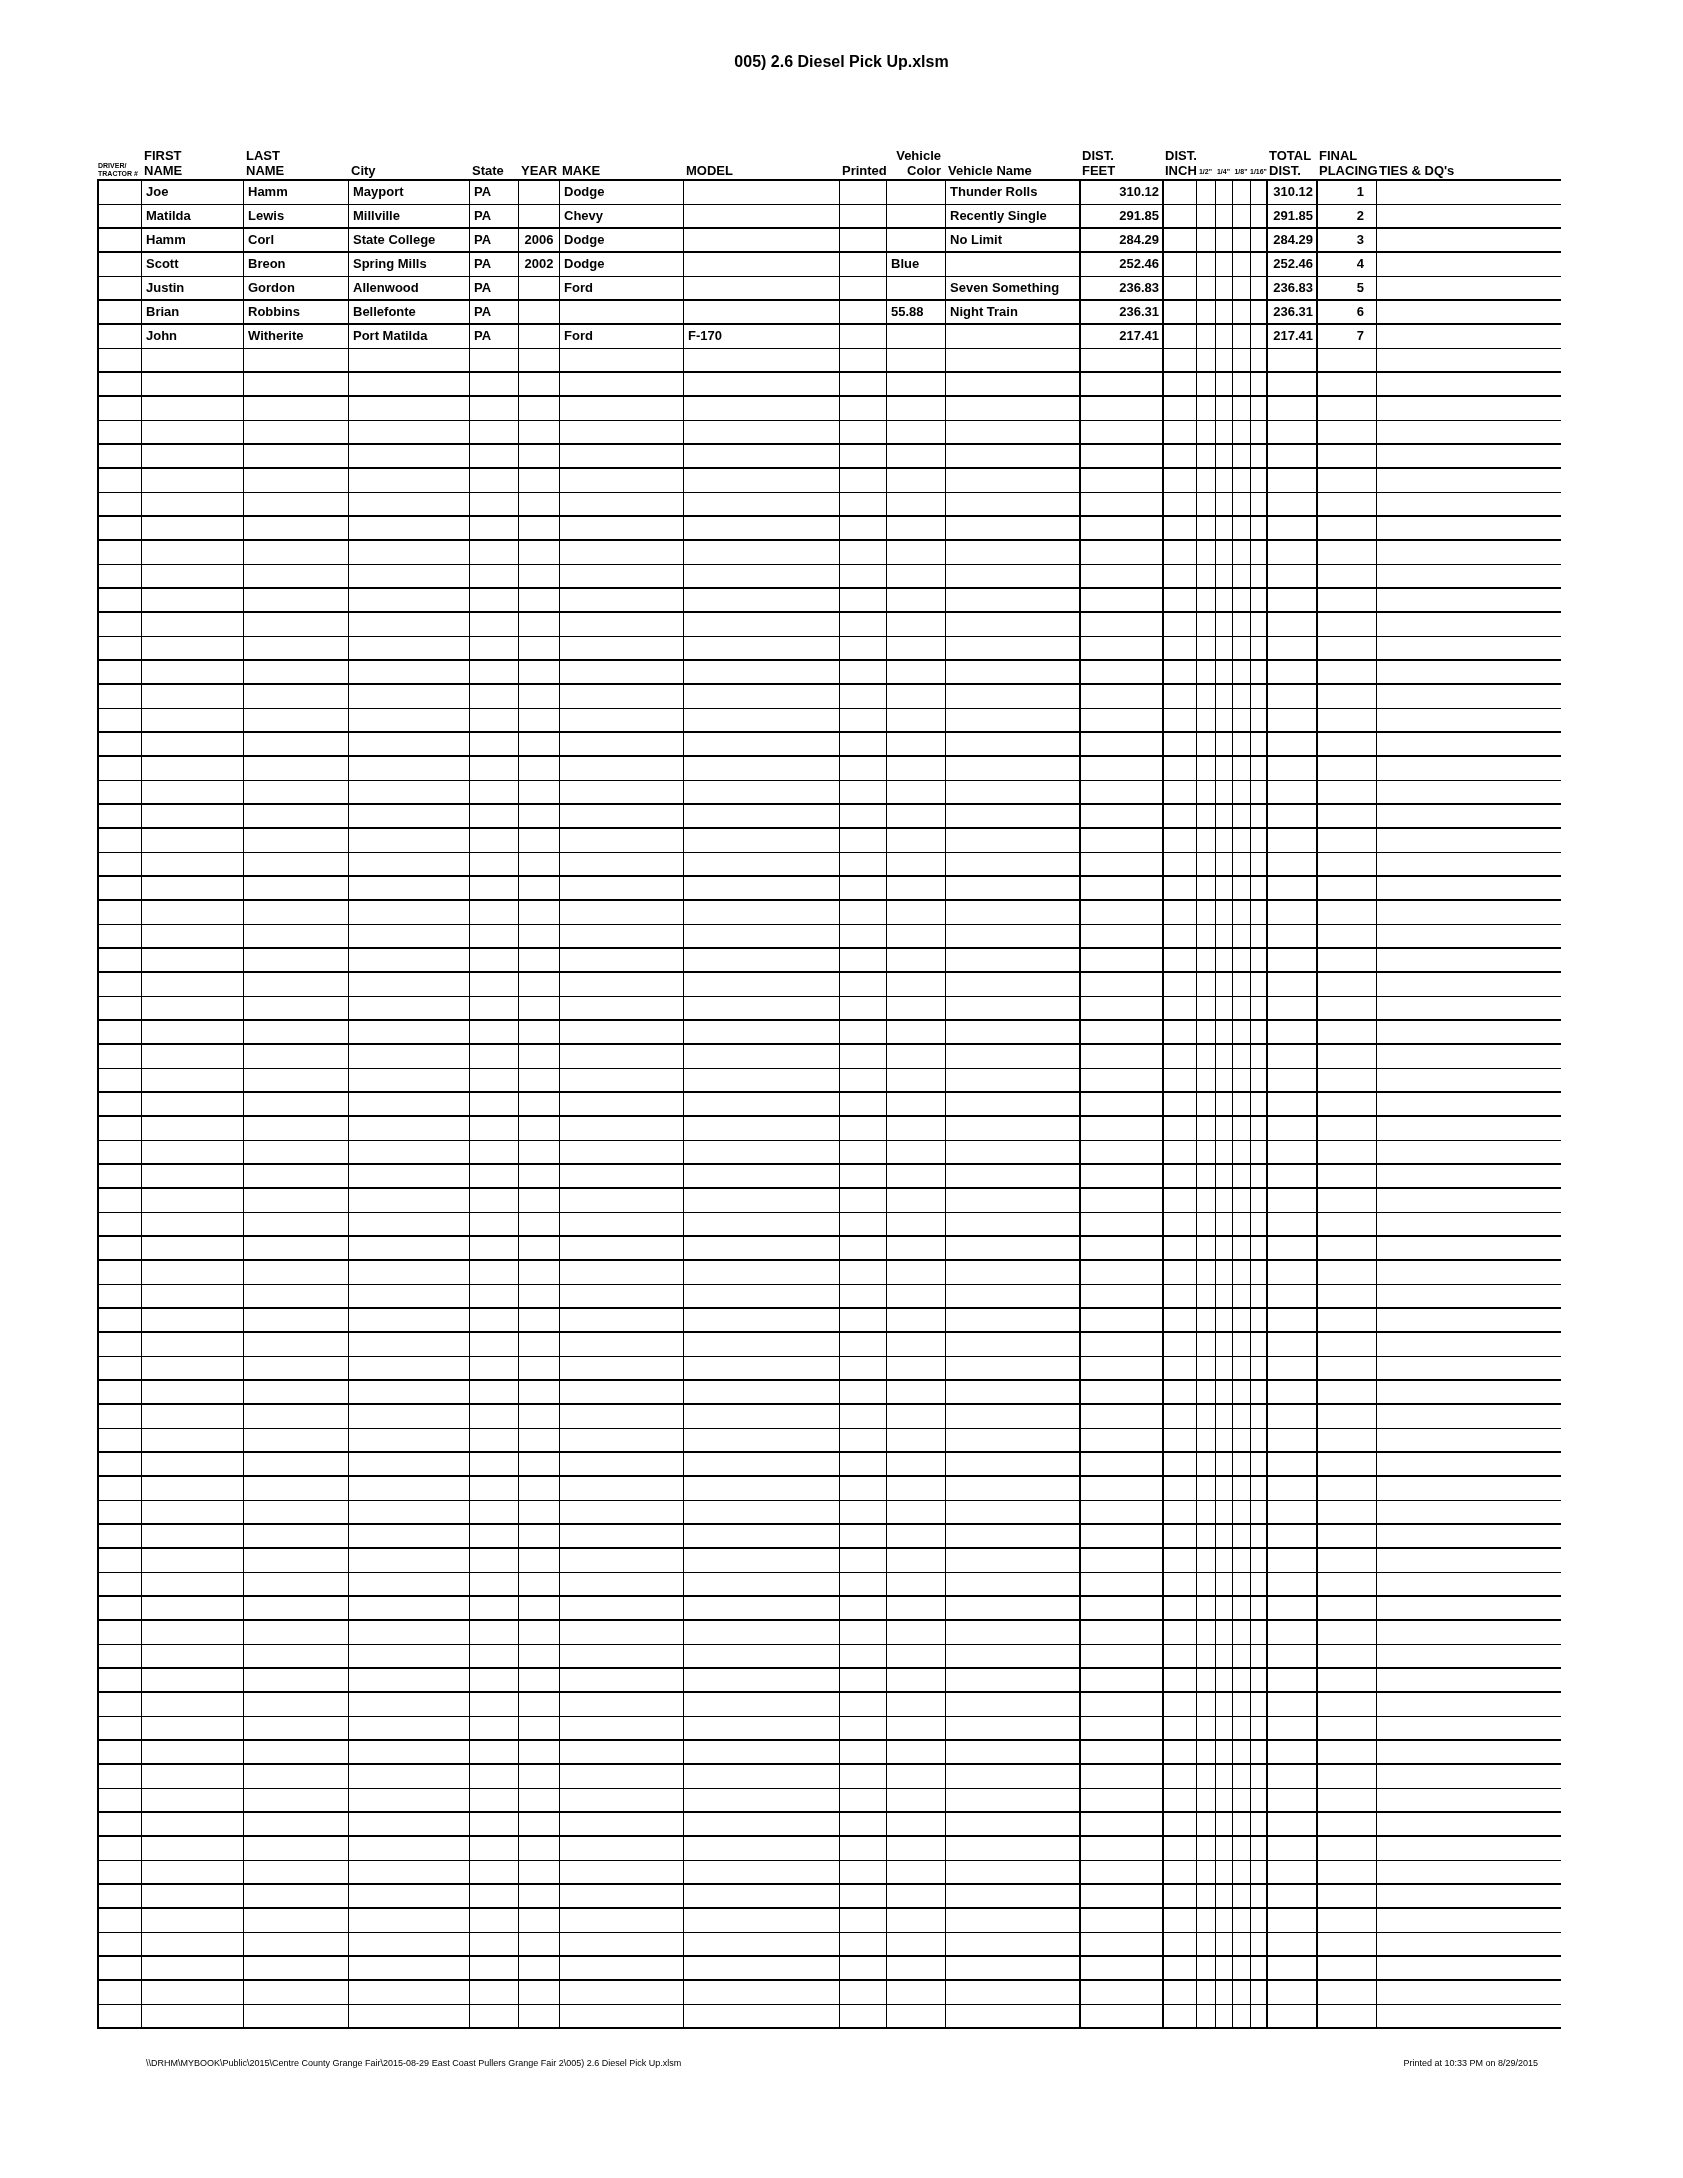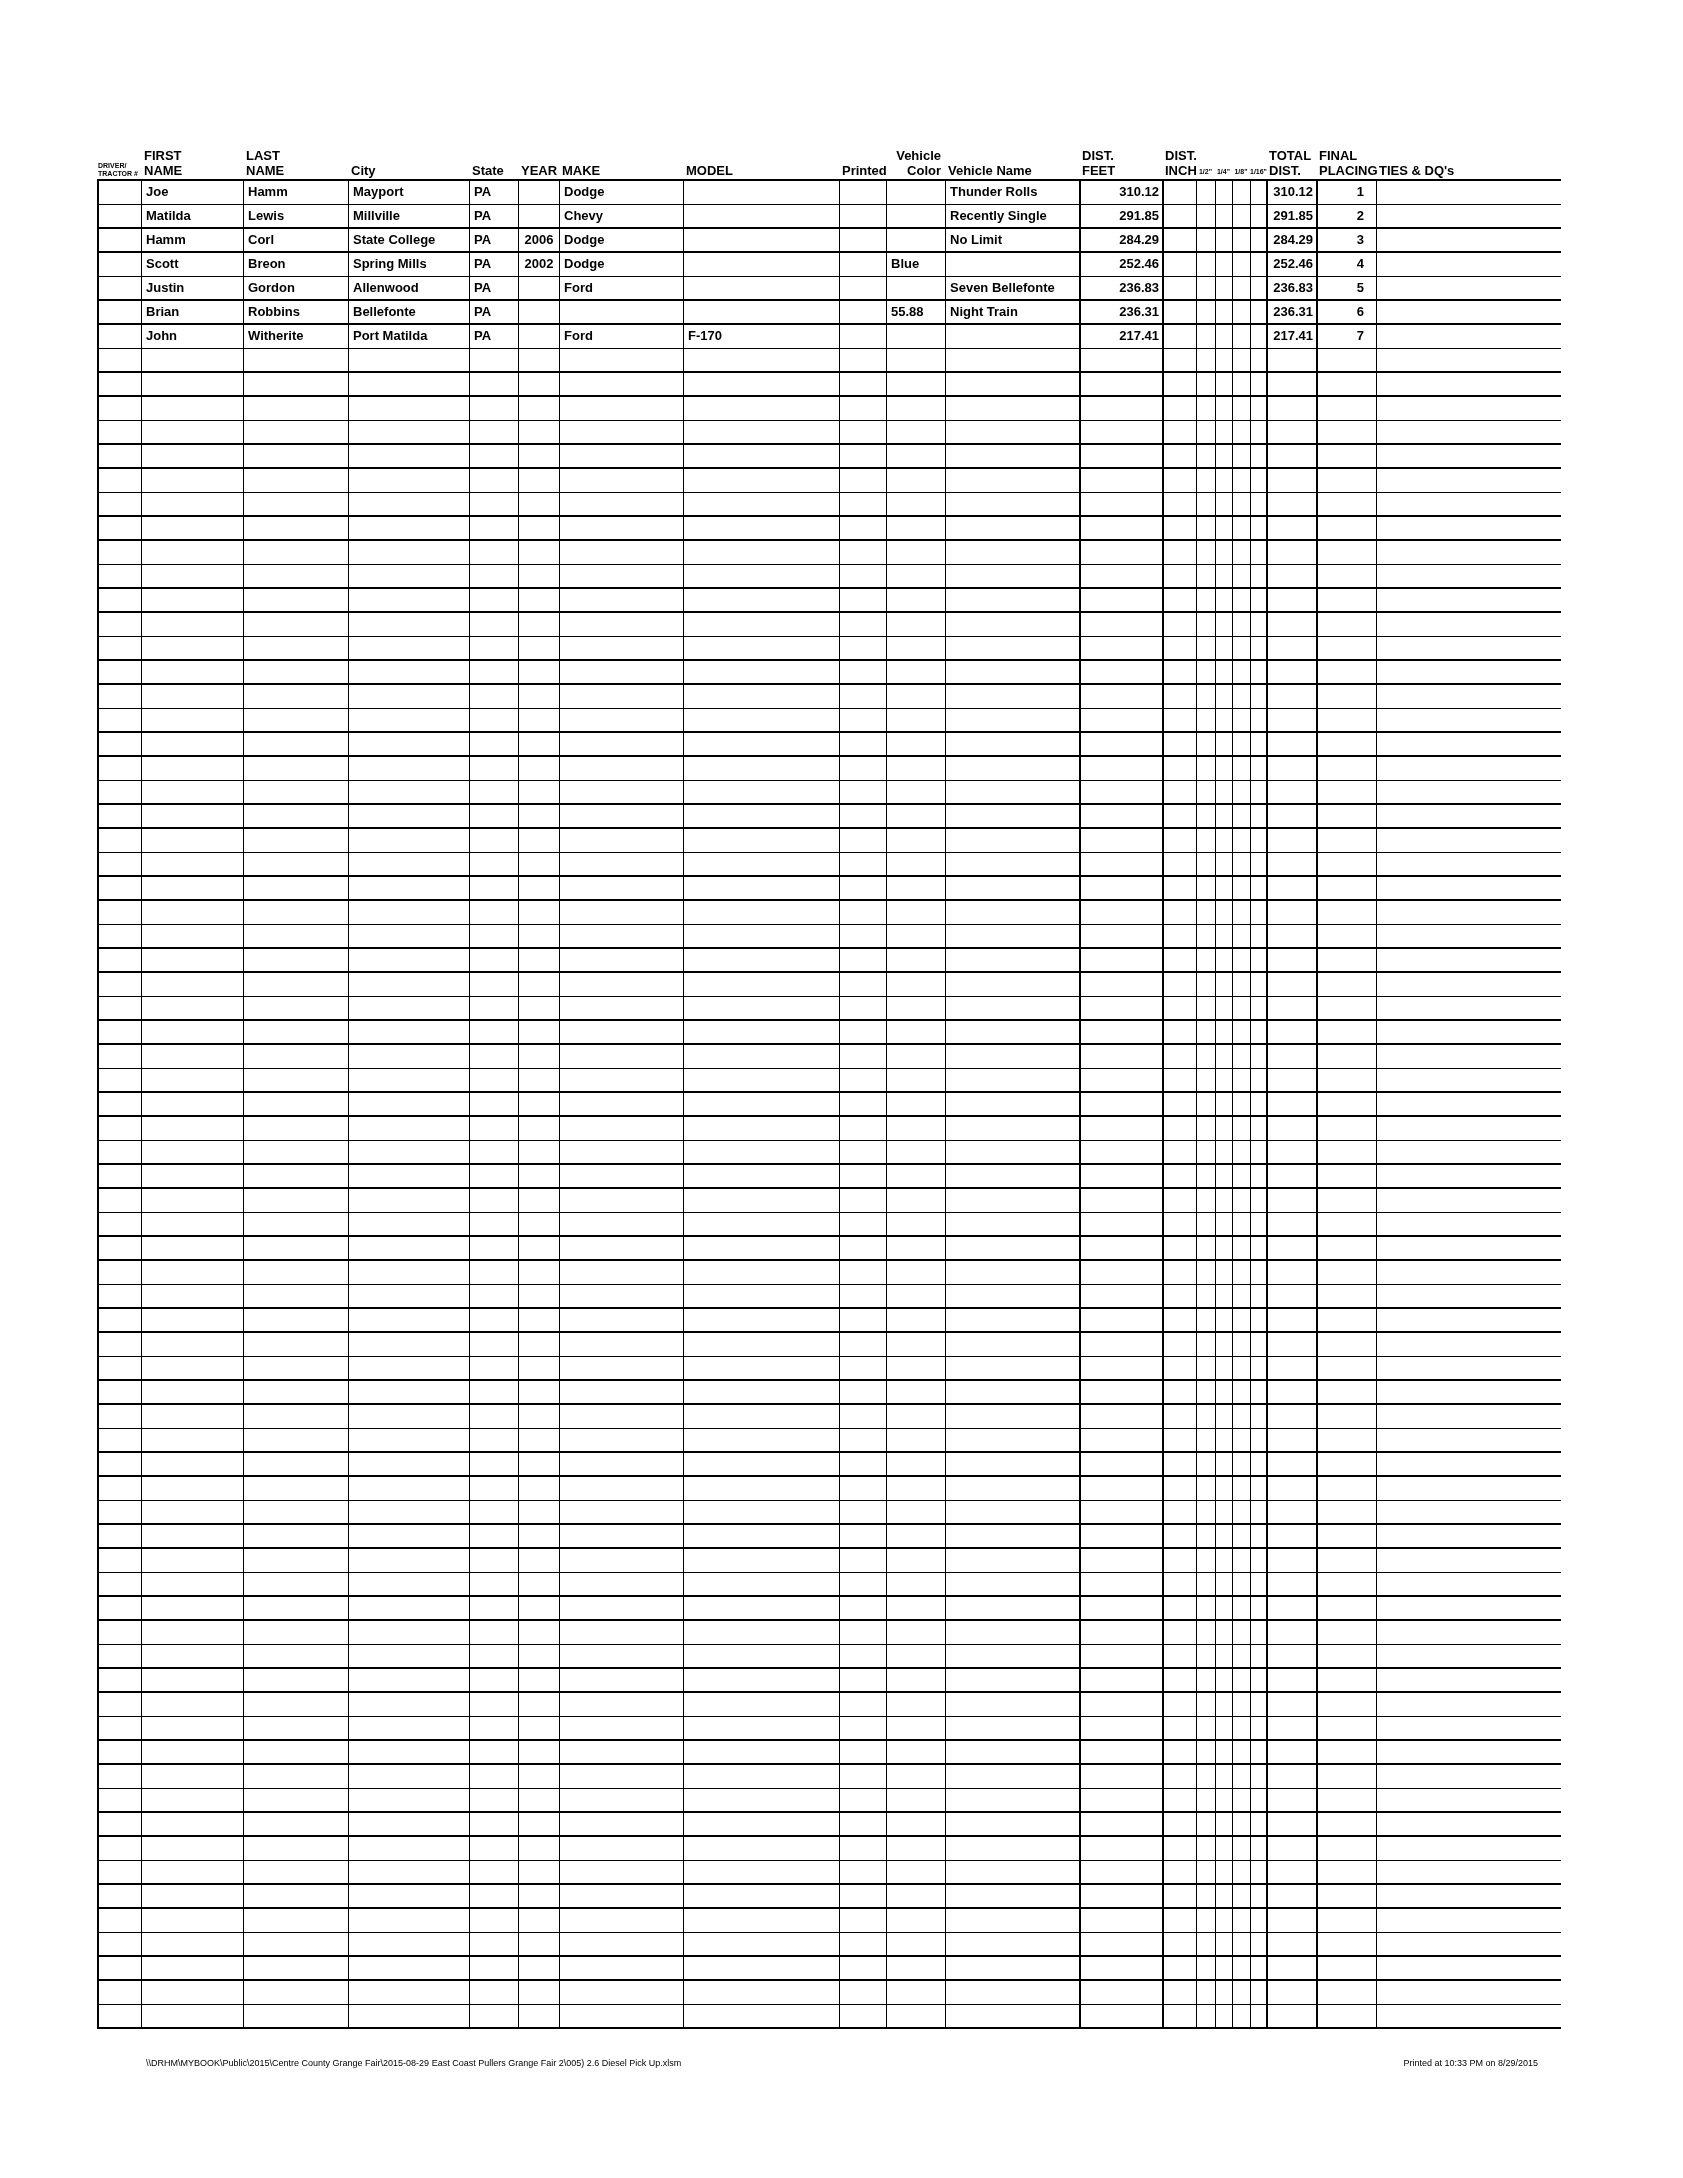--- a/index.html
+++ b/index.html
@@ -23,20 +23,21 @@
   .cell.ar{text-align:right;padding-right:3px;}
   .cell.ac{text-align:center;padding:0;}
   .cell.pr12{padding-right:12px;}
   #footer{position:absolute;left:146px;top:2058px;width:1392px;display:flex;
           justify-content:space-between;font-size:9px;line-height:11px;font-weight:normal;}
 </style>
 </head>
 <body>
 
 <div id="title-block">
+  <div>005) 2.6 Diesel Pick Up.xlsm</div>
 </div>
 
 <div id="results-table">
   <div id="header-row">
       <div class="hcell tiny" style="width: 44px;">
         <div>DRIVER/</div>
         <div>TRACTOR #</div>
       </div>
       <div class="hcell" style="width: 102px;">
         <div>FIRST</div>
@@ -196,21 +197,21 @@
         <div class="cell bl2" style="width: 44px;"></div>
         <div class="cell" style="width: 102px;">Justin</div>
         <div class="cell" style="width: 105px;">Gordon</div>
         <div class="cell" style="width: 121px;">Allenwood</div>
         <div class="cell" style="width: 49px;">PA</div>
         <div class="cell ac" style="width: 41px;"></div>
         <div class="cell" style="width: 124px;">Ford</div>
         <div class="cell" style="width: 156px;"></div>
         <div class="cell" style="width: 47px;"></div>
         <div class="cell" style="width: 59px;"></div>
-        <div class="cell" style="width: 134px;">Seven Bellefonte</div>
+        <div class="cell" style="width: 134px;">Seven Something</div>
         <div class="cell bl2 ar" style="width: 83px;">236.83</div>
         <div class="cell bl2" style="width: 34px;"></div>
         <div class="cell" style="width: 19px;"></div>
         <div class="cell" style="width: 17px;"></div>
         <div class="cell" style="width: 18px;"></div>
         <div class="cell" style="width: 16px;"></div>
         <div class="cell bl2 ar" style="width: 50px;">236.83</div>
         <div class="cell bl2 ar pr12" style="width: 60px;">5</div>
         <div class="cell" style="width: 188px;"></div>
       </div>

